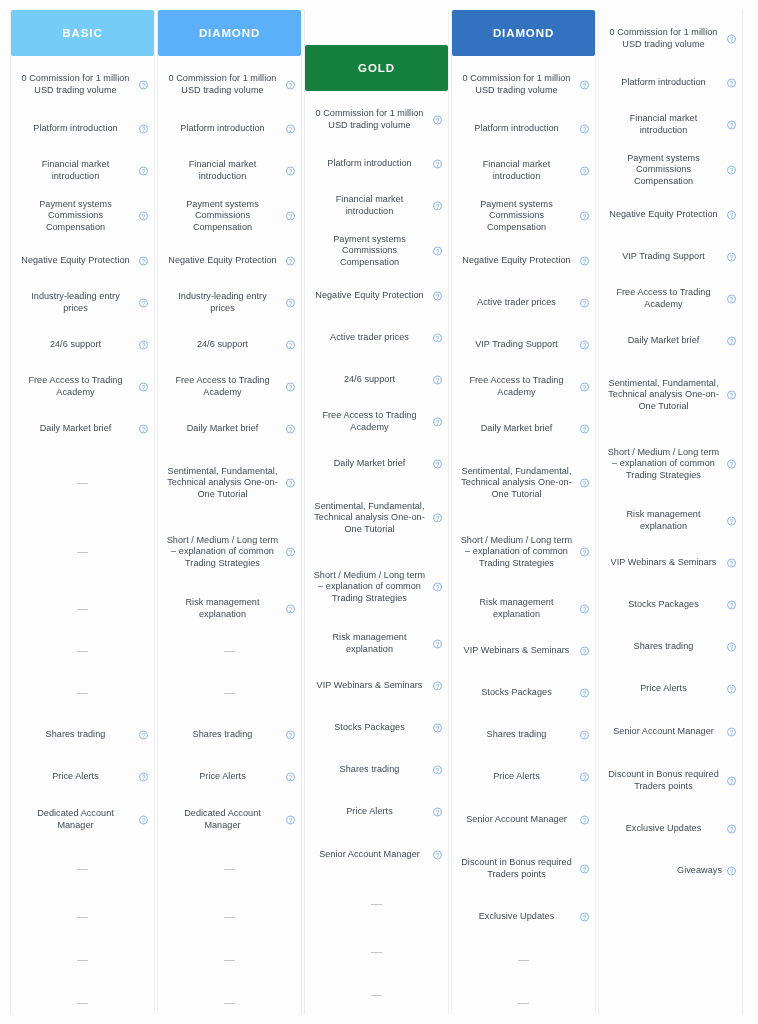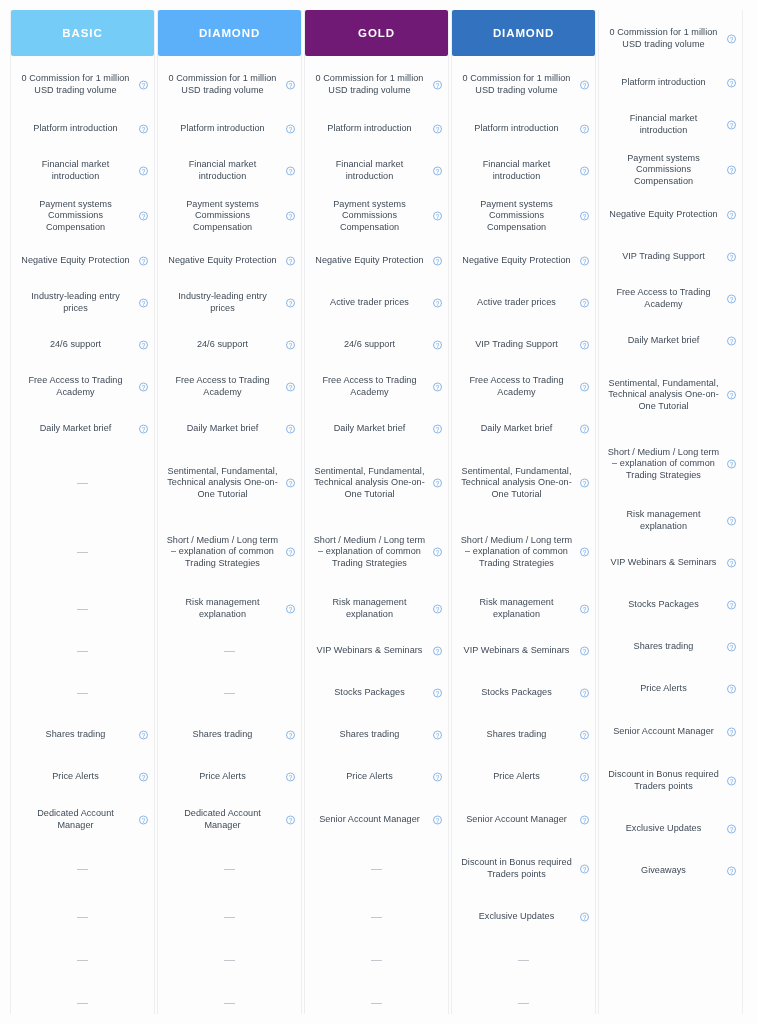--- a/index.html
+++ b/index.html
@@ -258,21 +258,21 @@
           </div>
           <div class="cell empty" style="height: 44px; flex: 0 0 44px;">
             <span class="txt">—</span>
           </div>
           <div class="cell empty" style="height: 42px; flex: 0 0 42px;">
             <span class="txt">—</span>
           </div>
         </div>
       </div>
       <div class="col">
-        <div class="col-head" style="background: #701a75;">
+        <div class="col-head" style="background: #15803d; margin-top: 35px;">
           <span>GOLD</span>
         </div>
         <div class="col-body">
           <div class="cell" style="height: 46px; flex: 0 0 46px;">
             <span class="txt">0 Commission for 1 million USD trading volume</span>
             <span class="help">?</span>
           </div>
           <div class="cell" style="height: 42px; flex: 0 0 42px;">
             <span class="txt">Platform introduction</span>
             <span class="help">?</span>
@@ -507,20 +507,20 @@
             <span class="help">?</span>
           </div>
           <div class="cell" style="height: 54px; flex: 0 0 54px;">
             <span class="txt">Discount in Bonus required Traders points</span>
             <span class="help">?</span>
           </div>
           <div class="cell" style="height: 42px; flex: 0 0 42px;">
             <span class="txt">Exclusive Updates</span>
             <span class="help">?</span>
           </div>
-          <div class="cell" style="height: 42px; flex: 0 0 42px;">
+          <div class="cell" style="height: 42px; flex: 0 0 42px; justify-content: flex-end;">
             <span class="txt">Giveaways</span>
             <span class="help">?</span>
           </div>
         </div>
       </div>
     </div>
 </div>
 
 </body></html>

